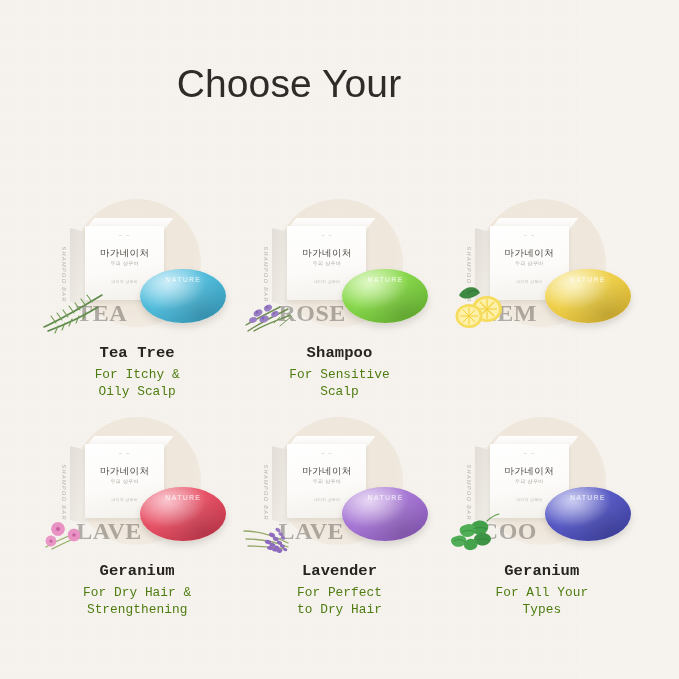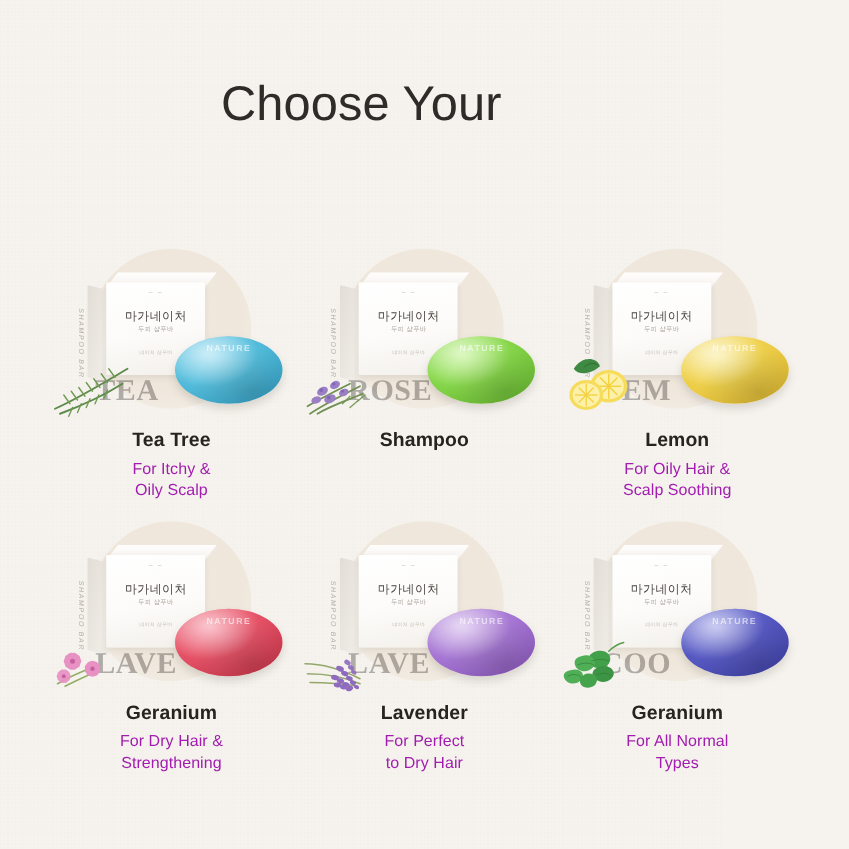--- a/index.html
+++ b/index.html
@@ -215,32 +215,33 @@
     left: 0px;
     bottom: 4px;
     width: 74px;
     height: 60px;
   }
   .botany svg { display: block; width: 100%; height: 100%; overflow: visible;}
 
   .label {
     margin-top: 6px;
     text-align: center;
+    font-family: Liberation Mono, monospace;
   }
   .pname {
     font-size: 15.5px;
     font-weight: 700;
     color: #26241f;
     letter-spacing: .1px;
     line-height: 20px;
   }
   .pdesc {
     margin-top: 3px;
     font-size: 12.8px;
-    color: #a21caf;
+    color: #4d7c0f;
     line-height: 17px;
     letter-spacing: .05px;
   }
 </style>
 </head>
 <body style="background: rgb(246, 243, 238);">
 
 <div class="page">
   <div class="grain"></div>
 
@@ -341,20 +342,24 @@
             </g>
           </svg>
         </div>
         <div class="bar" style="background: radial-gradient(ellipse at 34% 28%, #b6ef7f 0%, #8ad94e 42%, #63b62c 100%);">
           <div class="sheen"></div>
           <div class="emboss">NATURE</div>
         </div>
       </div>
       <div class="label">
         <div class="pname">Shampoo</div>
+        <div class="pdesc">
+          <span>For Sensitive</span><br>
+          <span>Scalp</span>
+        </div>
       </div>
     </div>
 
     <div class="tile">
       <div class="art">
         <div class="halo"></div>
         <div class="box">
           <div class="side"></div>
           <div class="top"></div>
           <div class="front"></div>
@@ -389,27 +394,20 @@
                   <path d="M28 37 l-12 12"></path>
               </g>
             </g>
           </svg>
         </div>
         <div class="bar" style="background: radial-gradient(ellipse at 34% 28%, #f8e88e 0%, #f0d24e 42%, #ddb52a 100%);">
           <div class="sheen"></div>
           <div class="emboss">NATURE</div>
         </div>
       </div>
-      <div class="label">
-        <div class="pname">Lemon</div>
-        <div class="pdesc">
-          <span>For Oily Hair &amp;</span><br>
-          <span>Scalp Soothing</span>
-        </div>
-      </div>
     </div>
 
     <div class="tile">
       <div class="art">
         <div class="halo"></div>
         <div class="box">
           <div class="side"></div>
           <div class="top"></div>
           <div class="front"></div>
           <div class="mark">~ ~</div>
@@ -566,20 +564,20 @@
           </svg>
         </div>
         <div class="bar" style="background: radial-gradient(ellipse at 34% 28%, #8f91e0 0%, #5b5dc6 42%, #3c3ea6 100%);">
           <div class="sheen"></div>
           <div class="emboss">NATURE</div>
         </div>
       </div>
       <div class="label">
         <div class="pname">Geranium</div>
         <div class="pdesc">
-          <span>For All Normal</span><br>
+          <span>For All Your</span><br>
           <span>Types</span>
         </div>
       </div>
     </div>
 
   </div>
 </div>
 
 </body></html>

